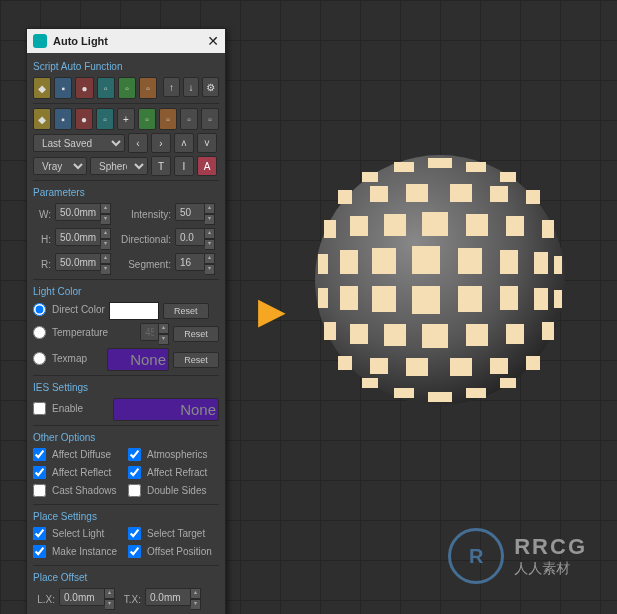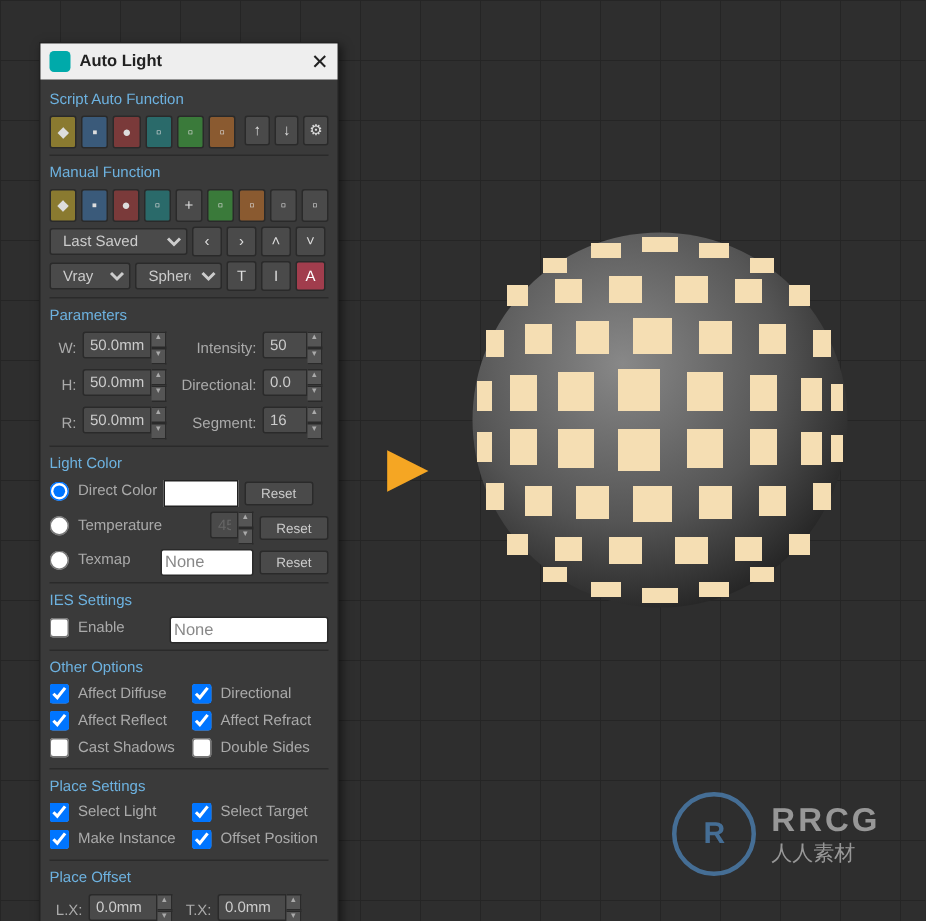--- a/index.html
+++ b/index.html
@@ -29,21 +29,21 @@
 .spinbtns{display:flex;flex-direction:column;width:10px}
 .spinbtns span{height:9px;background:#555;border:1px solid #2a2a2a;font-size:6px;line-height:7px;text-align:center;cursor:pointer;border-left:0}
 .paramrow{display:flex;align-items:center;gap:4px;margin-bottom:3px}
 .paramrow label{width:18px;text-align:right}
 .paramrow .lab2{width:56px}
 .radio,.check{display:flex;align-items:center;gap:6px;margin-bottom:3px}
 .radio input,.check input{margin:0}
 .colorrow{display:flex;align-items:center;gap:4px;margin-bottom:3px}
 .swatch{width:48px;height:16px;background:#fff;border:1px solid #222}
 .resetbtn{background:#4a4a4a;border:1px solid #2a2a2a;color:#ccc;font-size:9px;padding:2px 4px;cursor:pointer;border-radius:2px;width:36px;text-align:center}
-.nonebtn{background:#ffffff;border:1px solid #2a2a2a;color:#888;font-size:11px;padding:2px;width:56px;text-align:left;border-radius:2px}
+.nonebtn{background:#4c1d95;border:1px solid #2a2a2a;color:#888;font-size:15px;padding:2px;width:56px;text-align:right;border-radius:2px}
 .checkgrid{display:grid;grid-template-columns:1fr 1fr;gap:2px 4px}
 .arrow{position:absolute;left:258px;top:290px;font-size:36px;color:#f5a623}
 .sphere{position:absolute;left:310px;top:150px;width:260px;height:260px}
 .watermark{position:absolute;right:30px;bottom:30px;display:flex;align-items:center;gap:10px;opacity:.85}
 .watermark .wlogo{width:50px;height:50px;border:3px solid #4a7aa8;border-radius:50%;display:flex;align-items:center;justify-content:center;color:#4a7aa8;font-weight:bold;font-size:20px}
 .watermark .wtxt{color:#aaa}
 .watermark .wtxt .big{font-size:22px;font-weight:bold;letter-spacing:2px}
 .watermark .wtxt .small{font-size:14px}
 </style>
 </head>
@@ -134,21 +134,20 @@
       <div class="iconbtn cyan">▫</div>
       <div class="iconbtn green">▫</div>
       <div class="iconbtn orange">▫</div>
       <div style="flex:1"></div>
       <div class="iconbtn small">↑</div>
       <div class="iconbtn small">↓</div>
       <div class="iconbtn small">⚙</div>
     </div>
     <div class="divider"></div>
 
-    <div class="section-head">Manual Function</div>
     <div class="iconrow">
       <div class="iconbtn yellow">◆</div>
       <div class="iconbtn blue">▪</div>
       <div class="iconbtn red">●</div>
       <div class="iconbtn cyan">▫</div>
       <div class="iconbtn">+</div>
       <div class="iconbtn green">▫</div>
       <div class="iconbtn orange">▫</div>
       <div class="iconbtn">▫</div>
       <div class="iconbtn">▫</div>
@@ -273,21 +272,21 @@
     <div class="divider"></div>
 
     <div class="section-head">Other Options</div>
     <div class="checkgrid">
       <label class="check">
           <input type="checkbox" checked="" style="">
           <span>Affect Diffuse</span>
         </label>
       <label class="check">
           <input type="checkbox" checked="" style="">
-          <span>Directional</span>
+          <span>Atmospherics</span>
         </label>
       <label class="check">
           <input type="checkbox" checked="" style="">
           <span>Affect Reflect</span>
         </label>
       <label class="check">
           <input type="checkbox" checked="" style="">
           <span>Affect Refract</span>
         </label>
       <label class="check">

